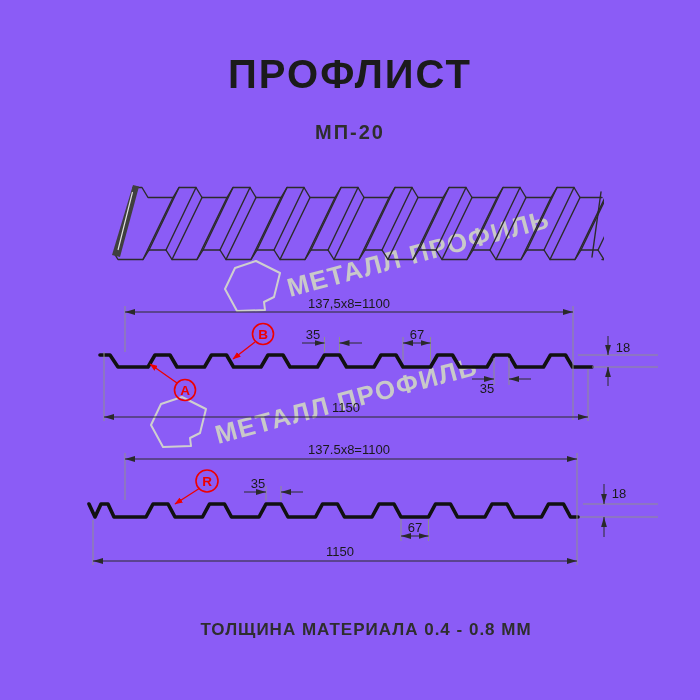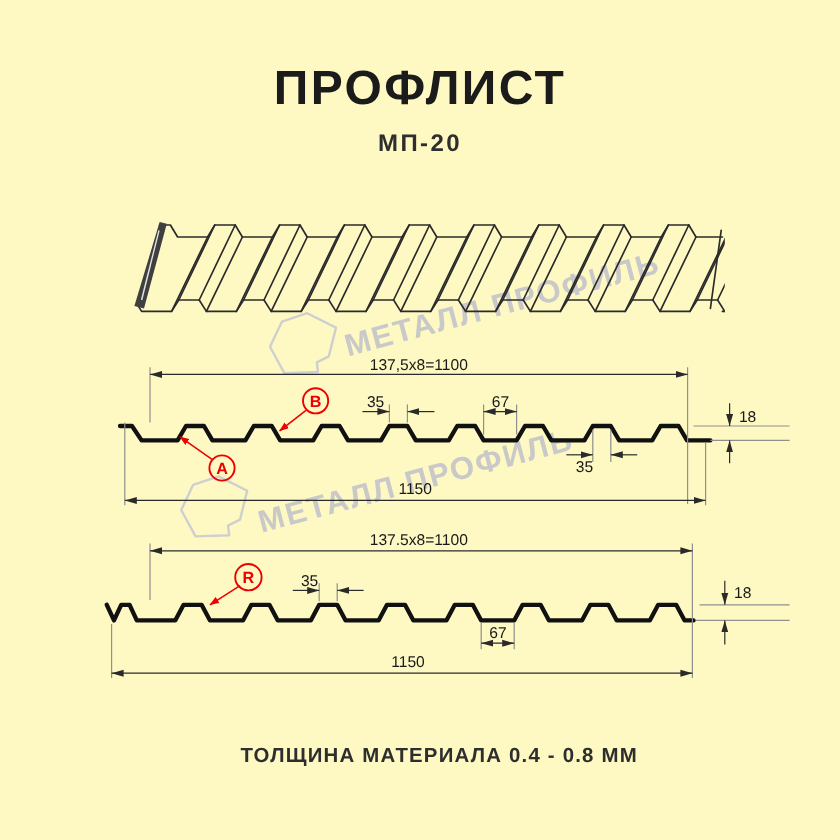--- a/index.html
+++ b/index.html
@@ -1,20 +1,20 @@
 <!DOCTYPE html>
 <html><head>
 <meta charset="utf-8">
 <style>
   html,body{margin:0;padding:0;background:#ffffff;}
-  .page{position:relative;width:700px;height:700px;background:#fef9c3;overflow:hidden;
+  .page{position:relative;width:700px;height:700px;background:#8b5cf6;overflow:hidden;
         font-family:"Liberation Sans", sans-serif;}
   .hdr{position:absolute;left:0;top:52px;width:700px;text-align:center;}
   .title{font-size:40px;font-weight:700;letter-spacing:2px;color:#1b1b1b;margin:0;}
-  .subtitle{font-size:20px;font-weight:600;letter-spacing:2px;color:#2e2e2e;margin-top:12px;}
+  .subtitle{font-size:20px;font-weight:600;letter-spacing:2px;color:#2e2e2e;margin-top:24px;}
   .footer-note{position:absolute;left:0;top:620px;width:700px;text-align:center;
         font-size:17px;font-weight:600;letter-spacing:1px;color:#2e2e2e;padding-left:16px;}
   svg{position:absolute;left:0;top:0;}
   .prof{fill:none;stroke:#111111;stroke-width:3.6;stroke-linejoin:round;stroke-linecap:round;}
   .ext{stroke:#8f8f8f;stroke-width:1;}
   .dim{stroke:#2a2a2a;stroke-width:1;}
   .dimtxt{font-size:13px;fill:#1a1a1a;text-anchor:middle;}
   .red{stroke:#ee0000;fill:none;stroke-width:1.6;}
   .redln{stroke:#ee0000;stroke-width:1.3;}
   .redtxt{font-size:13.5px;fill:#ee0000;text-anchor:middle;font-weight:600;}

